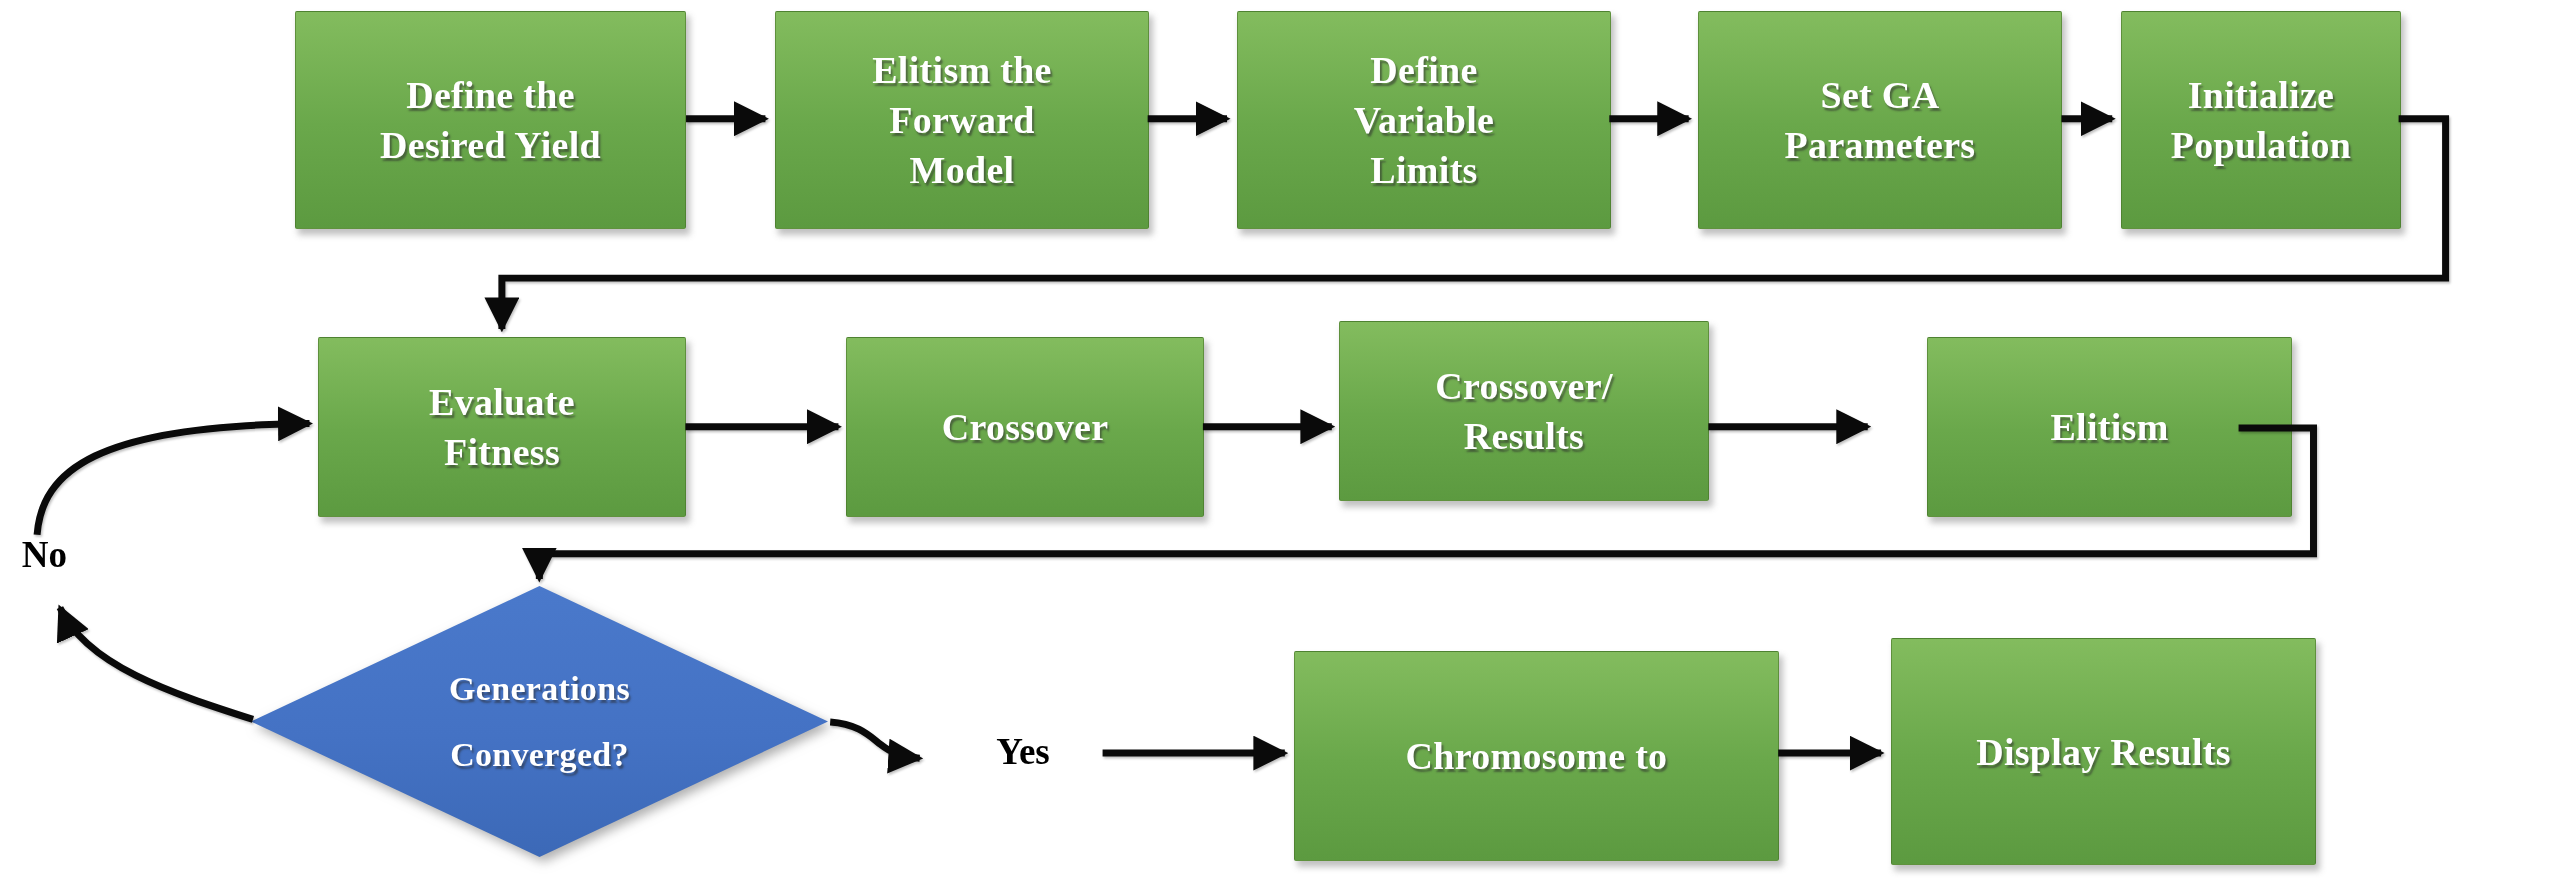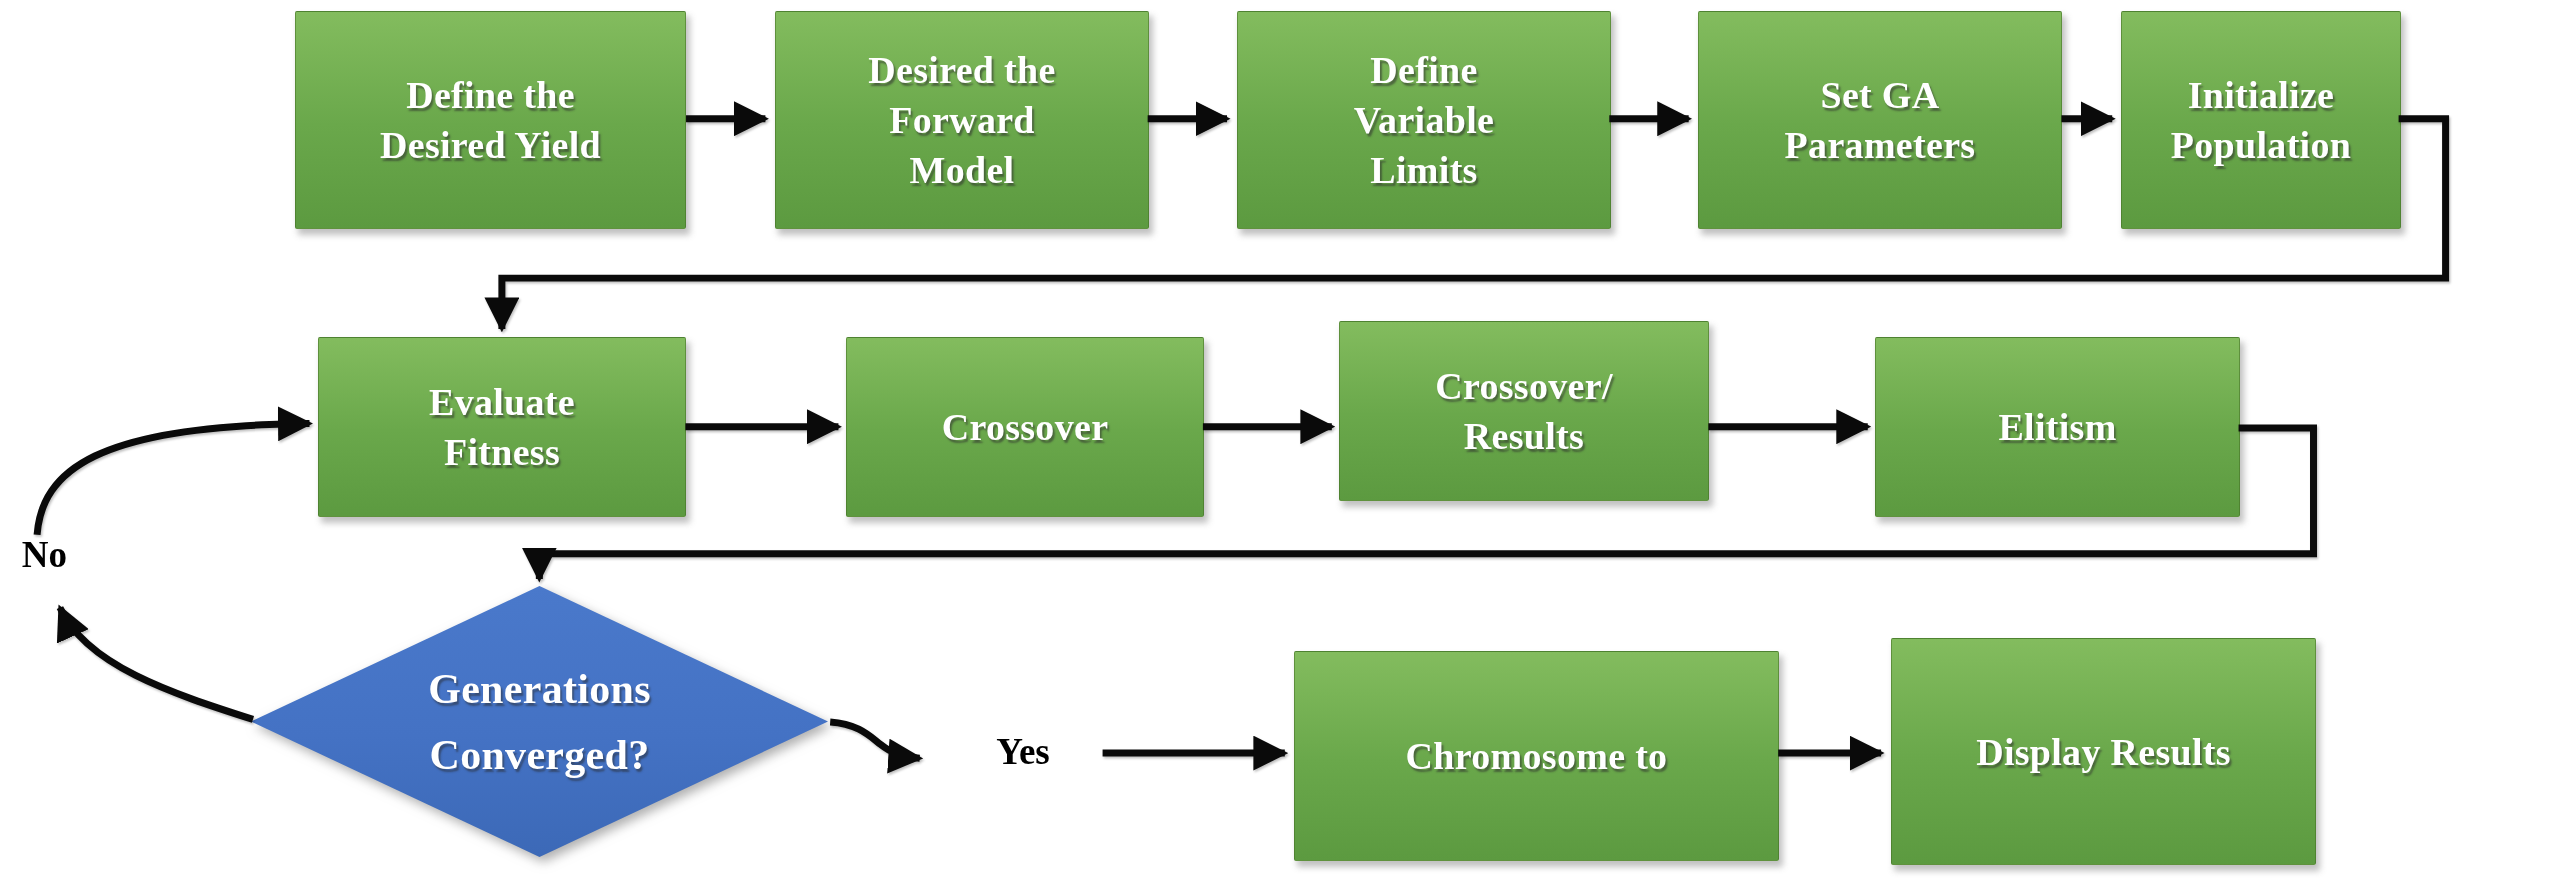--- a/index.html
+++ b/index.html
@@ -17,40 +17,40 @@
     border:1.3px solid rgba(68,112,37,.55);
     box-shadow:3.8px 5.7px 6.4px rgba(120,120,120,.45);
     border-radius:1.9px;
   }
   .diamond-wrap{position:absolute;filter:drop-shadow(4.4px 5.7px 5.1px rgba(110,110,110,.55));}
   .diamond{
     width:100%;height:100%;
     clip-path:polygon(50% 0,100% 50%,50% 100%,0 50%);
     background:linear-gradient(180deg,#4a79cb 0%,#4472c4 55%,#3c69b7 100%);
     display:flex;flex-direction:column;align-items:center;justify-content:center;
-    text-align:center;color:#fff;font-weight:bold;font-size:42px;line-height:66px;
+    text-align:center;color:#fff;font-weight:bold;font-size:34px;line-height:66px;
     text-shadow:1.9px 2.5px 1.9px rgba(40,40,40,.5);letter-spacing:0.3px;
   }
   .branch-label{
     position:absolute;color:#000;font-weight:bold;font-size:37px;
     display:flex;align-items:center;justify-content:center;text-align:right;
   }
   svg.arrows{position:absolute;left:0;top:0;pointer-events:none;}
   svg .shaft{fill:none;stroke:#0a0a0a;stroke-width:11;stroke-linejoin:miter;}
 </style>
 </head>
 <body>
 
 <div class="node green" style="left:295px;top:11.4px;width:389px;height:216px">
   <div>Define the</div>
   <div>Desired Yield</div>
 </div>
 
 <div class="node green" style="left:775px;top:11.4px;width:372px;height:216px">
-  <div>Desired the</div>
+  <div>Elitism the</div>
   <div>Forward</div>
   <div>Model</div>
 </div>
 
 <div class="node green" style="left:1237px;top:11.4px;width:372px;height:216px">
   <div>Define</div>
   <div>Variable</div>
   <div>Limits</div>
 </div>
 
@@ -71,21 +71,21 @@
 
 <div class="node green" style="left:846px;top:337px;width:356px;height:178px">
   <div>Crossover</div>
 </div>
 
 <div class="node green" style="left:1339px;top:321px;width:368px;height:178px">
   <div>Crossover/</div>
   <div>Results</div>
 </div>
 
-<div class="node green" style="left:1875px;top:337px;width:363px;height:178px">
+<div class="node green" style="left:1927px;top:337px;width:363px;height:178px">
   <div>Elitism</div>
 </div>
 
 <div class="diamond-wrap" style="left:251px;top:586px;width:577px;height:271px">
   <div class="diamond">
     <div>Generations</div>
     <div>Converged?</div>
   </div>
 </div>
 

